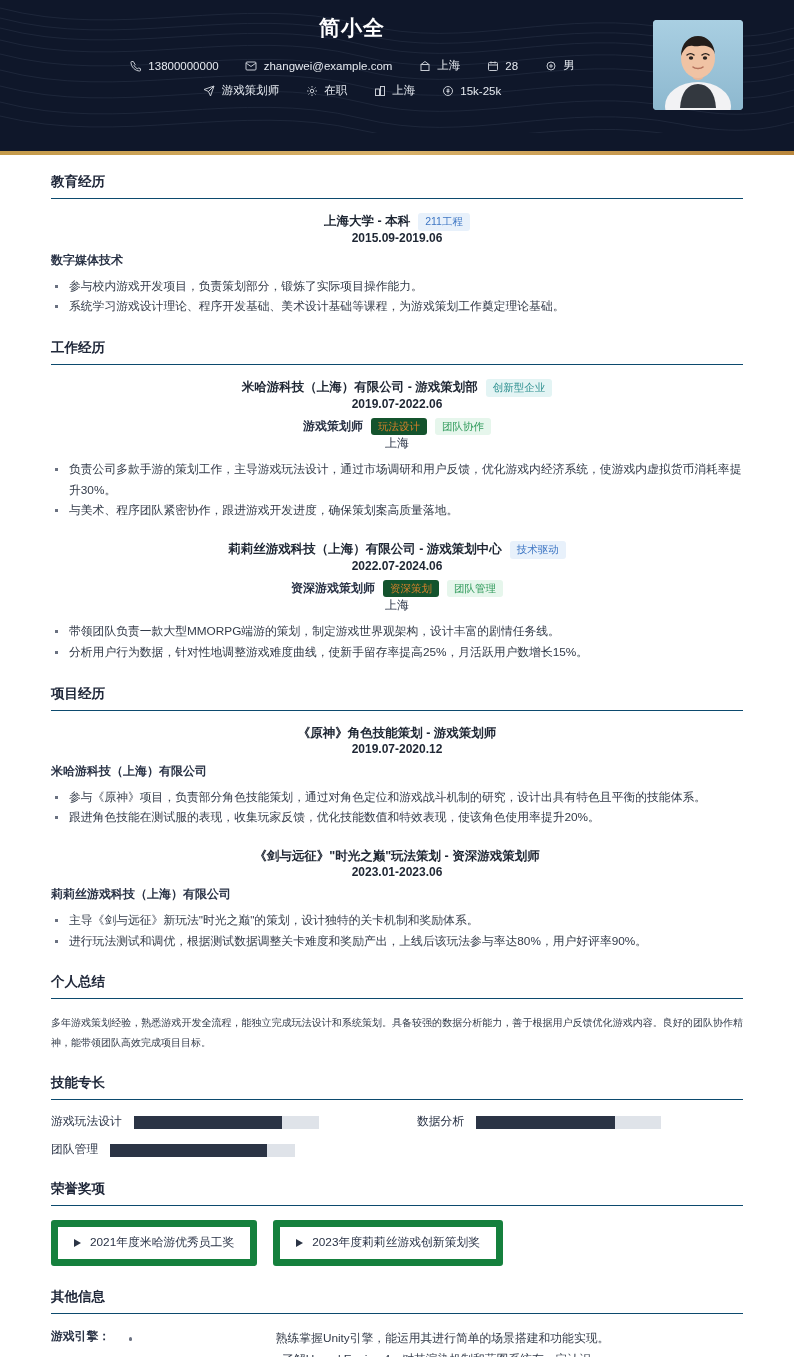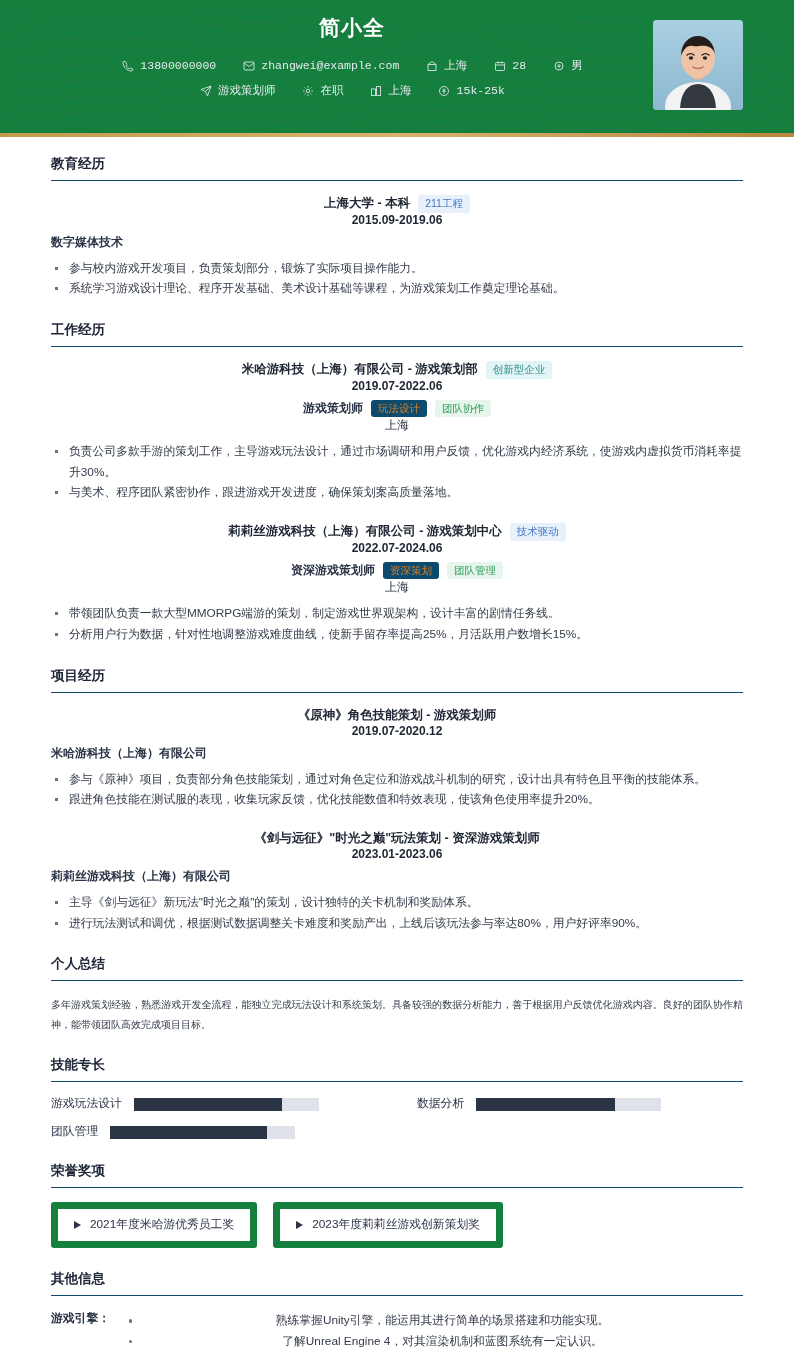--- a/index.html
+++ b/index.html
@@ -7,25 +7,24 @@
     width: 794px;
     background: #ffffff;
     font-family: "Liberation Sans", "DejaVu Sans", sans-serif;
     color: #222;
   }
   body { width: 794px; min-height: 1357px; position: relative; }
 
   
   .header {
     position: relative;
-    height: 133px;
-    background: #15803d;
+    height: 151px;
+    background: #0f172a;
     overflow: hidden;
     color: #fff;
-    font-family: Liberation Mono, monospace;
   }
   .header .wave {
     position: absolute; inset: 0;
     pointer-events: none;
     opacity: .5;
   }
   .header-inner {
     position: relative;
     z-index: 2;
     height: 100%;
@@ -136,21 +135,21 @@
 
   .tag {
     display: inline-block;
     font-size: 10.5px;
     padding: 2px 7px;
     border-radius: 3px;
     line-height: 1.3;
     white-space: nowrap;
   }
   .tag-blue   { background: #e8f1fb; color: #3f77c4; }
-  .tag-orange { background: #0c4a6e; color: #d4802a; }
+  .tag-orange { background: #14532d; color: #d4802a; }
   .tag-green  { background: #e6f6ec; color: #2f9a5a; }
   .tag-teal   { background: #e3f4f4; color: #2e9090; }
 
   ul.bullets { list-style: none; margin: 0; padding: 0; }
   ul.bullets li {
     position: relative;
     font-size: 11.8px;
     line-height: 1.75;
     color: #333b49;
     padding-left: 18px;

